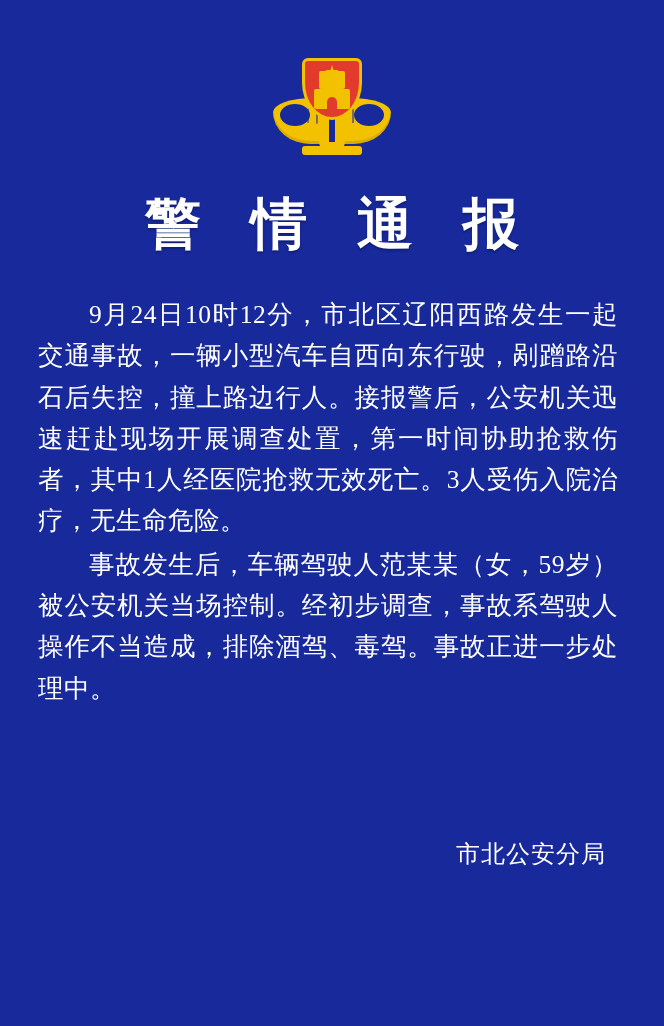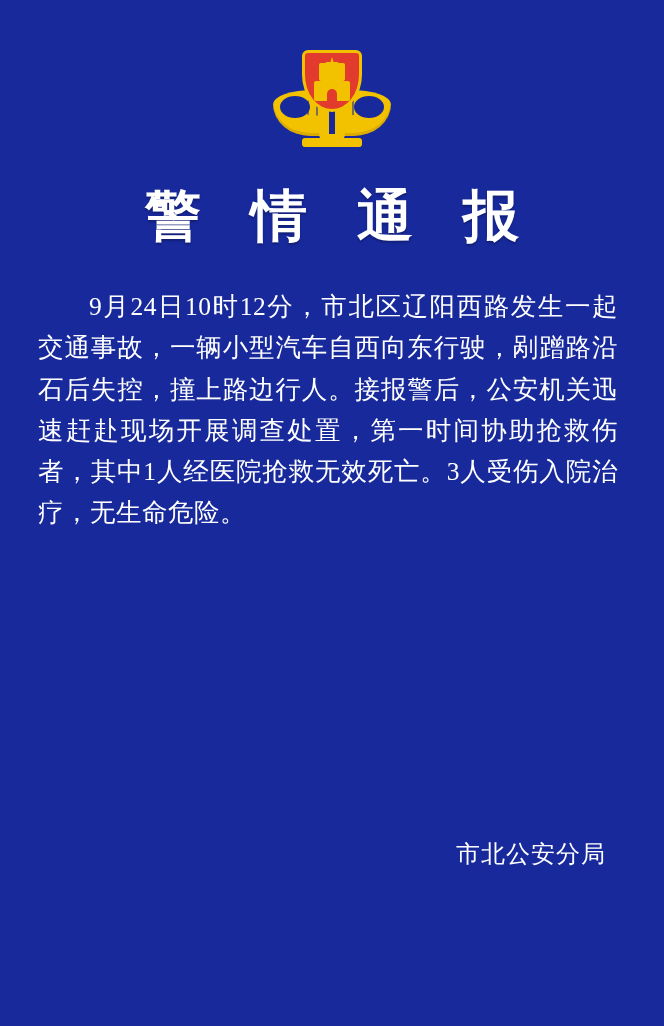--- a/index.html
+++ b/index.html
@@ -12,21 +12,21 @@
     background: #17299b;
     font-family: "Liberation Serif", "DejaVu Serif", serif;
     color: #ffffff;
     overflow: hidden;
   }
   .page {
     position: relative;
     width: 664px;
     height: 1026px;
     box-sizing: border-box;
-    padding: 0 38px;
+    padding: 8px 38px;
   }
 
   
   .emblem-wrap {
     display: flex;
     justify-content: center;
     padding-top: 44px;
   }
   .emblem {
     position: relative;
@@ -205,19 +205,20 @@
         <div class="star"></div>
         <div class="gate"></div>
       </div>
     </div>
   </div>
 
   <h1 class="title">警 情 通 报</h1>
 
   <div class="body-text">
     <p>9月24日10时12分，市北区辽阳西路发生一起交通事故，一辆小型汽车自西向东行驶，剐蹭路沿石后失控，撞上路边行人。接报警后，公安机关迅速赶赴现场开展调查处置，第一时间协助抢救伤者，其中1人经医院抢救无效死亡。3人受伤入院治疗，无生命危险。</p>
+    <p>事故发生后，车辆驾驶人范某某（女，59岁）被公安机关当场控制。经初步调查，事故系驾驶人操作不当造成，排除酒驾、毒驾。事故正进一步处理中。</p>
   </div>
 
   <div class="signature">
     <div>市北公安分局</div>
   </div>
 
 </div>
 
 </body></html>

